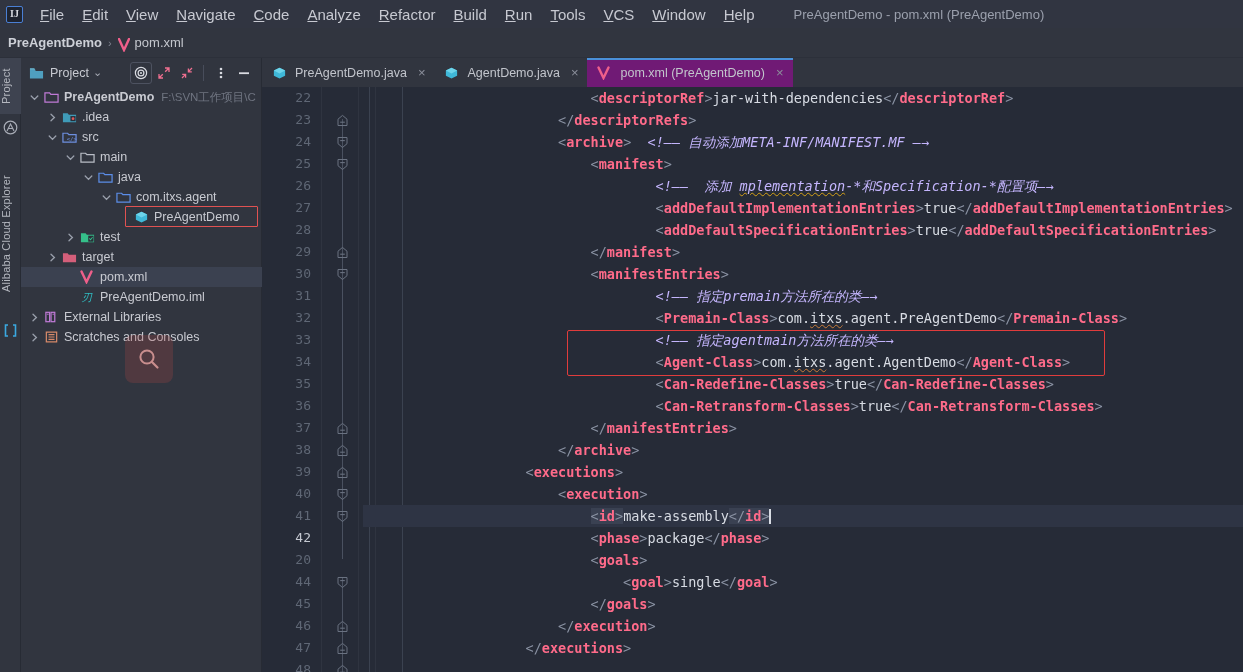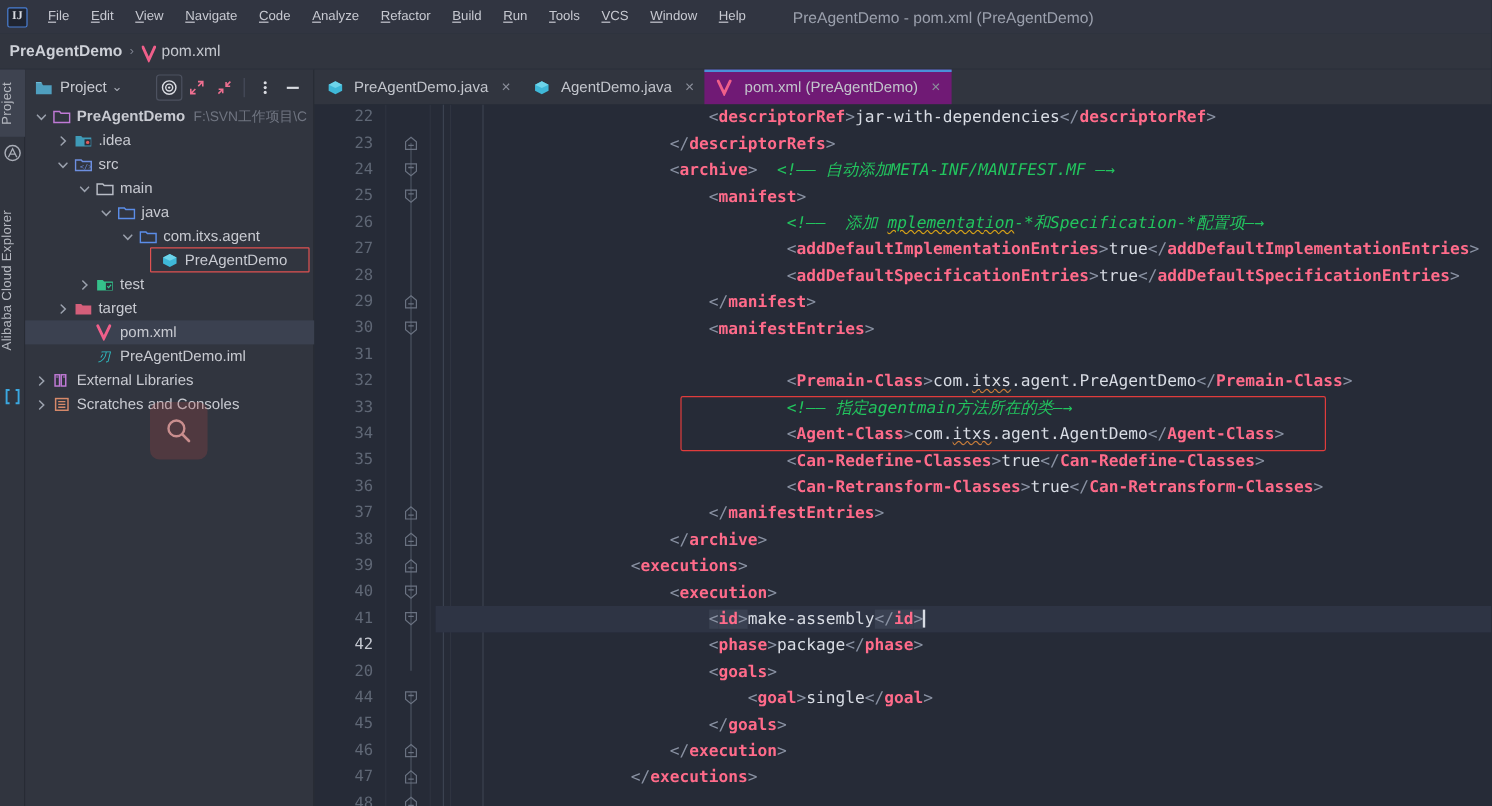--- a/index.html
+++ b/index.html
@@ -18,21 +18,21 @@
     background:#313541; display:flex; align-items:center;
   }
   .ij-logo {
     width:17px; height:17px; margin-left:6px; margin-right:8px;
     border:1.5px solid #4a7fd4; border-radius:2px;
     background:#1f2430; color:#d8dae0;
     font-size:10px; font-weight:bold; line-height:14px; text-align:center;
     font-family:"Liberation Serif", serif; flex:0 0 auto;
   }
   .menu-item {
-    font-size:11px; color:#c7c9d1; padding:3px 9px; white-space:nowrap; cursor:default;
+    font-size:15px; color:#c7c9d1; padding:3px 9px; white-space:nowrap; cursor:default;
   }
   .menu-item .mn { text-decoration:underline; }
   .win-title {
     margin-left:30px; font-size:13px; color:#9ba0ad; white-space:nowrap;
   }
 
   
   .navbar {
     position:absolute; left:0; top:28px; width:1243px; height:30px;
     background:#31353f; display:flex; align-items:center; padding-left:8px;
@@ -152,21 +152,21 @@
   .cline {
     height:22px; line-height:22px; white-space:pre; position:relative;
   }
   .cline.current { background:#2e3444; }
   .indent-guide {
     position:absolute; top:0; width:1px; height:100%; background:#3b4250;
   }
   .tag { color:#ff6b8a; font-weight:bold; }
   .brk { color:#8a92a3; }
   .txt { color:#d8dce4; }
-  .cmt { color:#22c55e; font-style:italic;margin-top:44px; }
+  .cmt { color:#c4b5fd; font-style:italic;margin-top:44px; }
   .cmt-u { text-decoration: underline; text-decoration-style: wavy;
            text-decoration-color:#d4a017; text-decoration-thickness:1px; }
   .hl { background:#3a4152; }
   .sq { text-decoration: underline; text-decoration-style: wavy;
         text-decoration-color:#c77c3a; text-decoration-thickness:1px; }
   .caret {
     display:inline-block; width:1.5px; height:15px; background:#d8dce4;
     vertical-align:-3px;
   }
   .code-redbox {
@@ -557,21 +557,21 @@
       <div class="indent-guide" style="left:39px;"></div>
     <div class="cline"><span>                            </span><span class="brk">&lt;</span><span class="tag">descriptorRef</span><span class="brk">&gt;</span><span class="txt">jar-with-dependencies</span><span class="brk">&lt;/</span><span class="tag">descriptorRef</span><span class="brk">&gt;</span></div>
         <div class="cline"><span>                        </span><span class="brk">&lt;/</span><span class="tag">descriptorRefs</span><span class="brk">&gt;</span></div>
         <div class="cline"><span>                        </span><span class="brk">&lt;</span><span class="tag">archive</span><span class="brk">&gt;</span><span class="cmt">  &lt;!—— 自动添加META-INF/MANIFEST.MF —→</span></div>
         <div class="cline"><span>                            </span><span class="brk">&lt;</span><span class="tag">manifest</span><span class="brk">&gt;</span></div>
         <div class="cline"><span>                                    </span><span class="cmt">&lt;!——  添加 </span><span class="cmt cmt-u">mplementation</span><span class="cmt">-*和Specification-*配置项—→</span></div>
         <div class="cline"><span>                                    </span><span class="brk">&lt;</span><span class="tag">addDefaultImplementationEntries</span><span class="brk">&gt;</span><span class="txt">true</span><span class="brk">&lt;/</span><span class="tag">addDefaultImplementationEntries</span><span class="brk">&gt;</span></div>
         <div class="cline"><span>                                    </span><span class="brk">&lt;</span><span class="tag">addDefaultSpecificationEntries</span><span class="brk">&gt;</span><span class="txt">true</span><span class="brk">&lt;/</span><span class="tag">addDefaultSpecificationEntries</span><span class="brk">&gt;</span></div>
         <div class="cline"><span>                            </span><span class="brk">&lt;/</span><span class="tag">manifest</span><span class="brk">&gt;</span></div>
         <div class="cline"><span>                            </span><span class="brk">&lt;</span><span class="tag">manifestEntries</span><span class="brk">&gt;</span></div>
-        <div class="cline"><span>                                    </span></div>
+        <div class="cline"><span>                                    </span><span class="cmt">&lt;!—— 指定premain方法所在的类—→</span></div>
         <div class="cline"><span>                                    </span><span class="brk">&lt;</span><span class="tag">Premain-Class</span><span class="brk">&gt;</span><span class="txt">com.</span><span class="txt sq">itxs</span><span class="txt">.agent.PreAgentDemo</span><span class="brk">&lt;/</span><span class="tag">Premain-Class</span><span class="brk">&gt;</span></div>
         <div class="cline"><span>                                    </span><span class="cmt">&lt;!—— 指定agentmain方法所在的类—→</span></div>
         <div class="cline"><span>                                    </span><span class="brk">&lt;</span><span class="tag">Agent-Class</span><span class="brk">&gt;</span><span class="txt">com.</span><span class="txt sq">itxs</span><span class="txt">.agent.AgentDemo</span><span class="brk">&lt;/</span><span class="tag">Agent-Class</span><span class="brk">&gt;</span></div>
         <div class="cline"><span>                                    </span><span class="brk">&lt;</span><span class="tag">Can-Redefine-Classes</span><span class="brk">&gt;</span><span class="txt">true</span><span class="brk">&lt;/</span><span class="tag">Can-Redefine-Classes</span><span class="brk">&gt;</span></div>
         <div class="cline"><span>                                    </span><span class="brk">&lt;</span><span class="tag">Can-Retransform-Classes</span><span class="brk">&gt;</span><span class="txt">true</span><span class="brk">&lt;/</span><span class="tag">Can-Retransform-Classes</span><span class="brk">&gt;</span></div>
         <div class="cline"><span>                            </span><span class="brk">&lt;/</span><span class="tag">manifestEntries</span><span class="brk">&gt;</span></div>
         <div class="cline"><span>                        </span><span class="brk">&lt;/</span><span class="tag">archive</span><span class="brk">&gt;</span></div>
         <div class="cline"><span>                    </span><span class="brk">&lt;</span><span class="tag">executions</span><span class="brk">&gt;</span></div>
         <div class="cline"><span>                        </span><span class="brk">&lt;</span><span class="tag">execution</span><span class="brk">&gt;</span></div>
         <div class="cline current"><span>                            </span><span class="brk hl">&lt;</span><span class="tag hl">id</span><span class="brk hl">&gt;</span><span class="txt">make-assembly</span><span class="brk hl">&lt;/</span><span class="tag hl">id</span><span class="brk hl">&gt;</span><span class="caret"></span></div>

